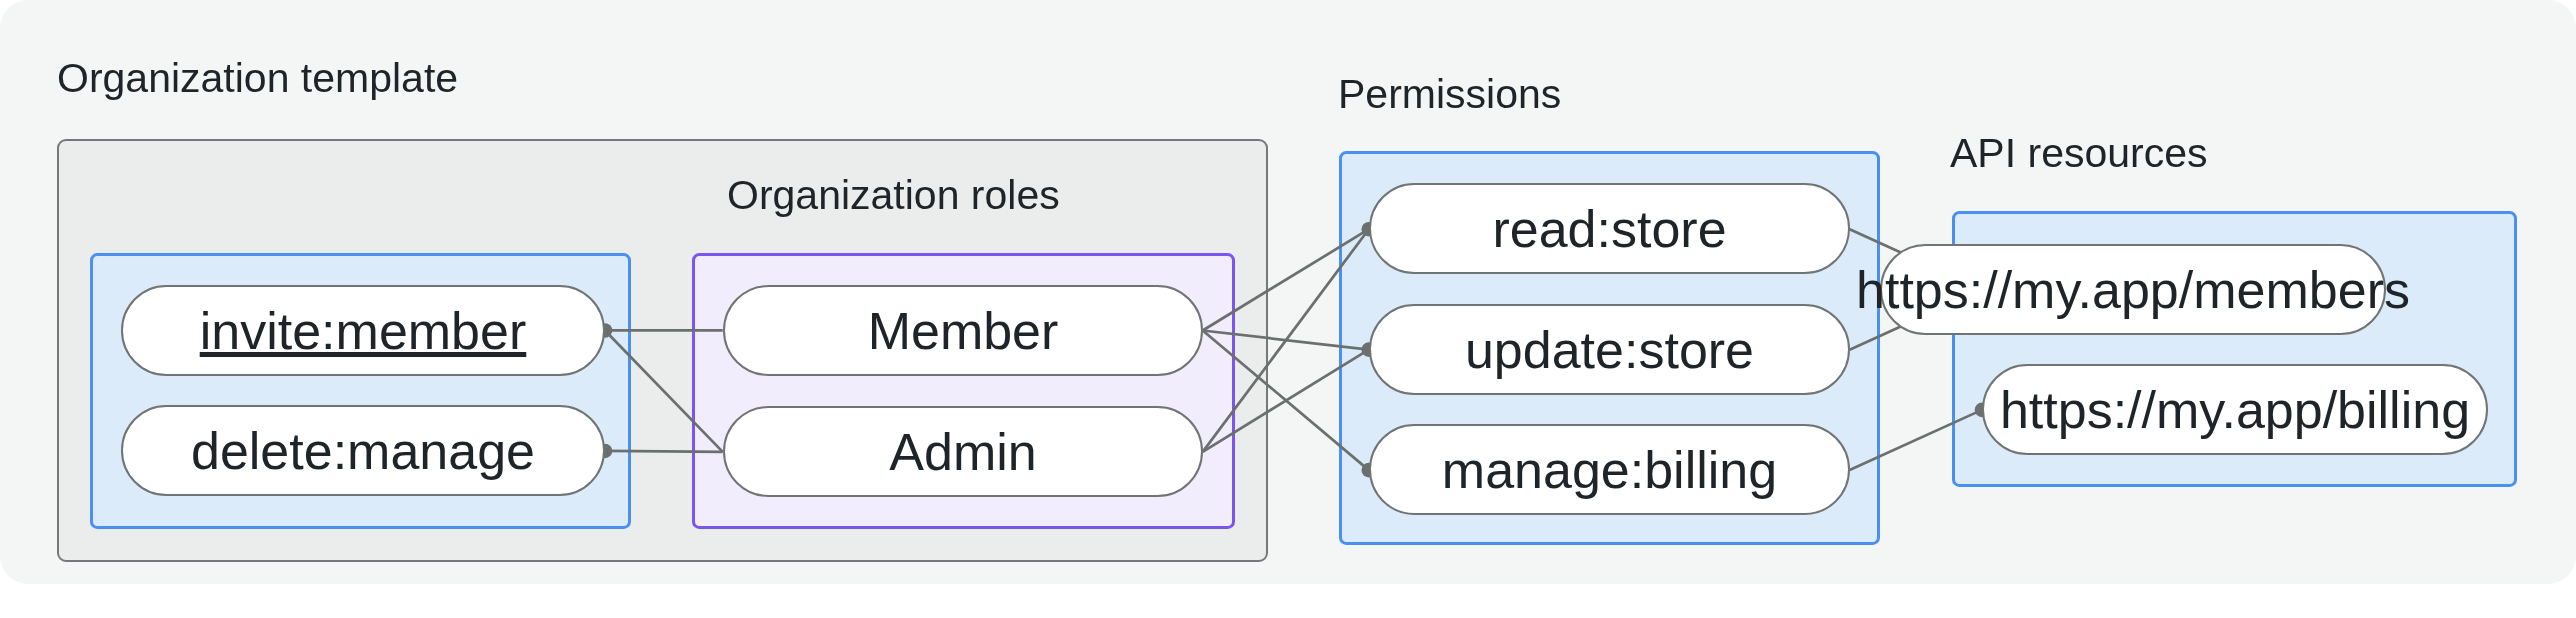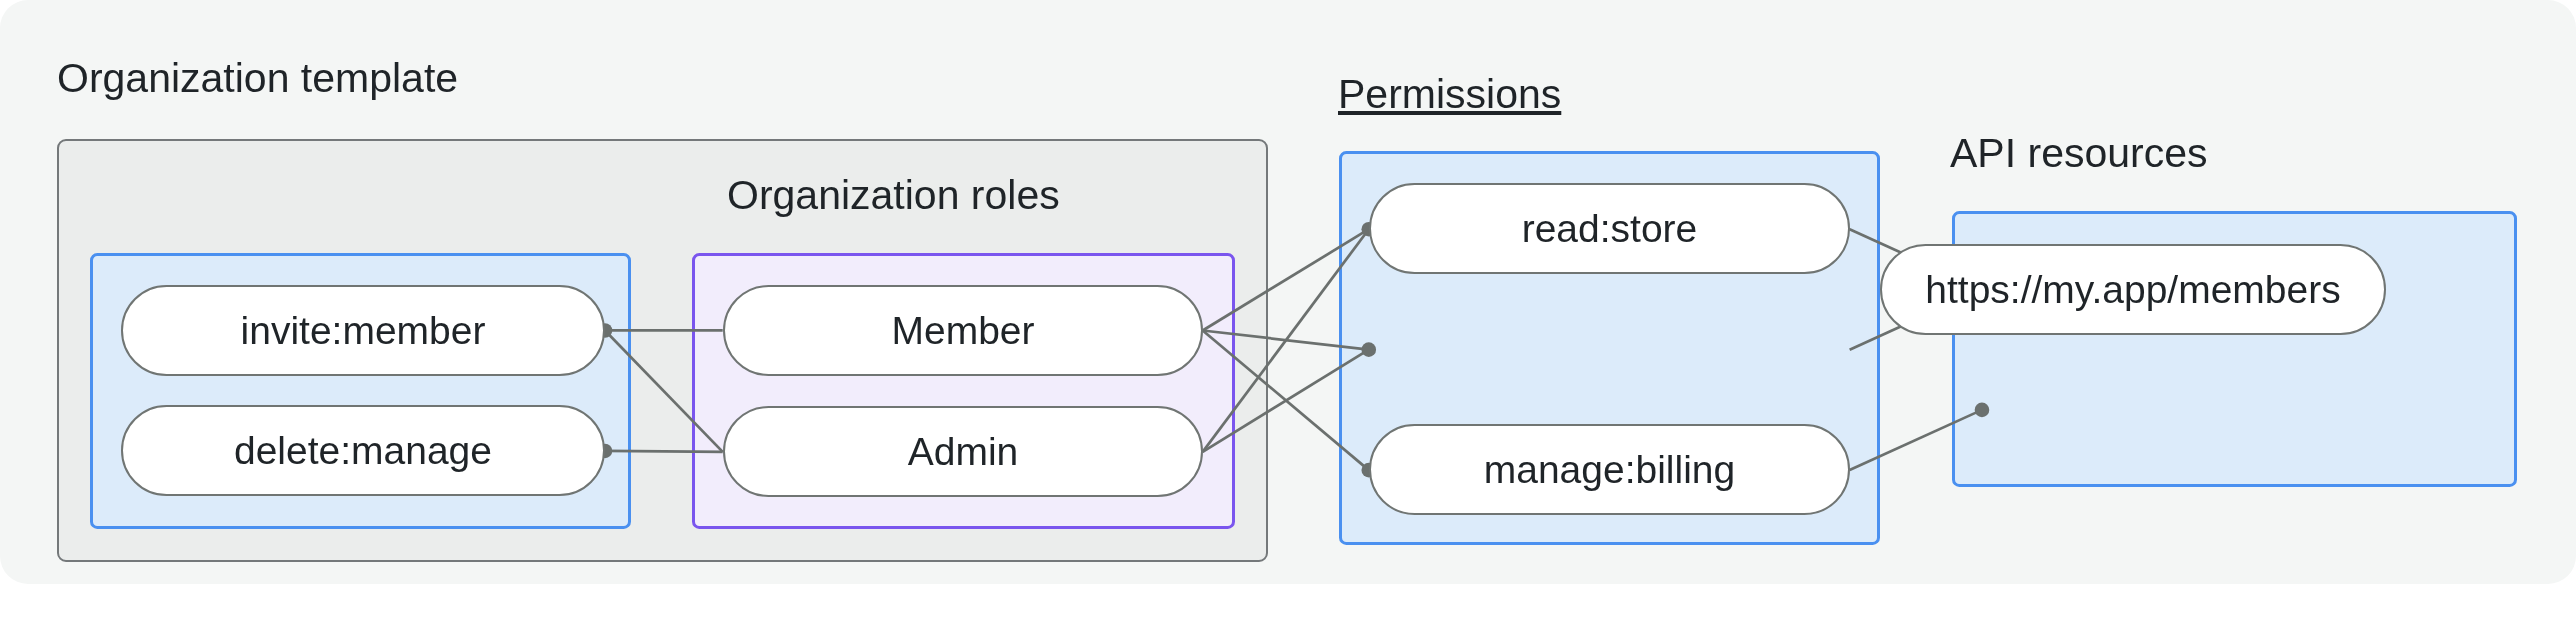--- a/index.html
+++ b/index.html
@@ -29,21 +29,21 @@
     border:3.7px solid var(--blue-border); border-radius:7.3px;
   }
   .purple-box{
     background:var(--purple-fill);
     border:3.7px solid var(--purple-border); border-radius:7.3px;
   }
   .pill{
     position:absolute; box-sizing:border-box; z-index:2;
     background:var(--pill-fill); border:2.7px solid var(--pill-border);
     border-radius:912px; display:flex; align-items:center; justify-content:center;
-    font-size:39px; white-space:nowrap;
+    font-size:52px; white-space:nowrap;
   }
   #wires{ position:absolute; left:0; top:0; z-index:1; }
 </style>
 </head>
 <body>
 
 <div class="canvas">
 
   <div class="group-box container-box" style="left:57px;top:139px;width:1211px;height:423px;"></div>
   <div class="group-box blue-box" style="left:90px;top:253px;width:541px;height:276px;"></div>
@@ -67,25 +67,27 @@
       <circle cx="663" cy="494" r="8" fill="#6b706e"></circle>
       <circle cx="1500" cy="251" r="8" fill="#6b706e"></circle>
       <circle cx="1500" cy="383" r="8" fill="#6b706e"></circle>
       <circle cx="1500" cy="515" r="8" fill="#6b706e"></circle>
       <circle cx="2172" cy="317" r="8" fill="#6b706e"></circle>
       <circle cx="2172" cy="449" r="8" fill="#6b706e"></circle>
     </svg>
 
   <div class="section-label" style="left:57px;top:55px;">Organization template</div>
   <div class="section-label" style="left:727px;top:172px;text-align:center;">Organization roles</div>
-  <div class="section-label" style="left:1338px;top:71px;text-decoration:underline;">Permissions</div>
+  <div class="section-label" style="left:1338px;top:71px;">Permissions</div>
   <div class="section-label" style="left:1950px;top:130px;">API resources</div>
 
-  <div class="pill" style="left:121px;top:285px;width:484px;height:91px;">invite:member</div>
+  <div class="pill" style="left:121px;top:285px;width:484px;height:91px;text-decoration:underline;">invite:member</div>
   <div class="pill" style="left:121px;top:405px;width:484px;height:91px;">delete:manage</div>
   <div class="pill" style="left:723px;top:285px;width:480px;height:91px;">Member</div>
   <div class="pill" style="left:723px;top:406px;width:480px;height:91px;">Admin</div>
   <div class="pill" style="left:1369px;top:183px;width:481px;height:91px;">read:store</div>
+  <div class="pill" style="left:1369px;top:304px;width:481px;height:91px;">update:store</div>
   <div class="pill" style="left:1369px;top:424px;width:481px;height:91px;text-align:center;">manage:billing</div>
   <div class="pill" style="left:1880px;top:244px;width:506px;height:91px;">https://my.app/members</div>
+  <div class="pill" style="left:1982px;top:364px;width:506px;height:91px;">https://my.app/billing</div>
 
 </div>
 
 
 </body></html>

